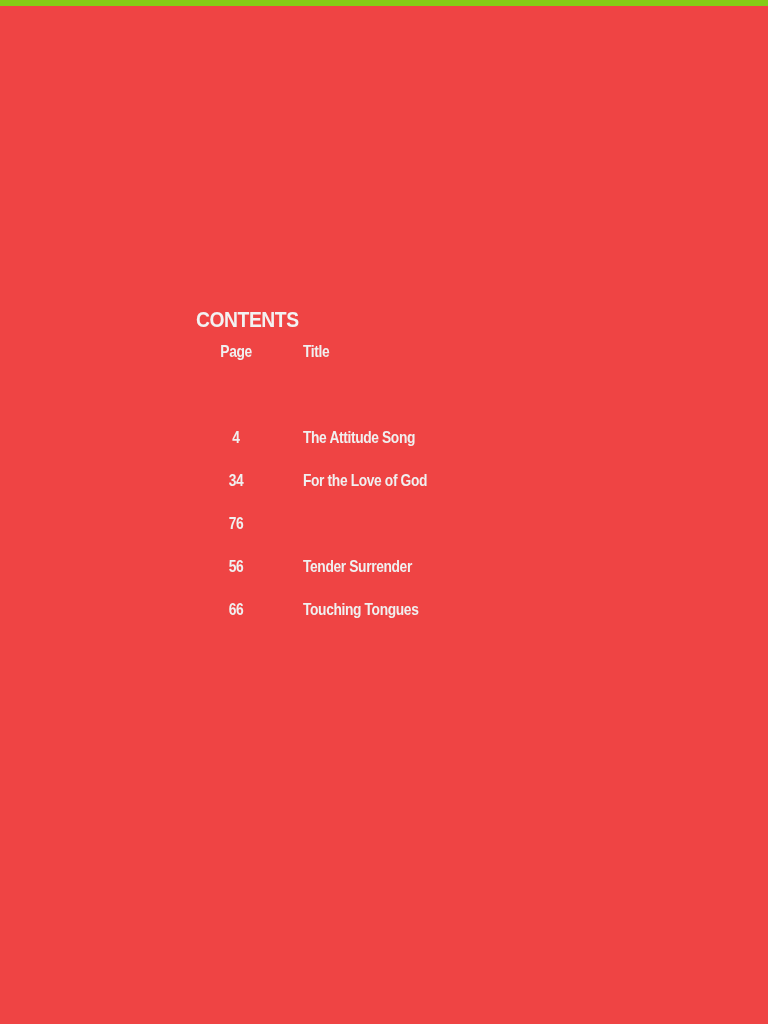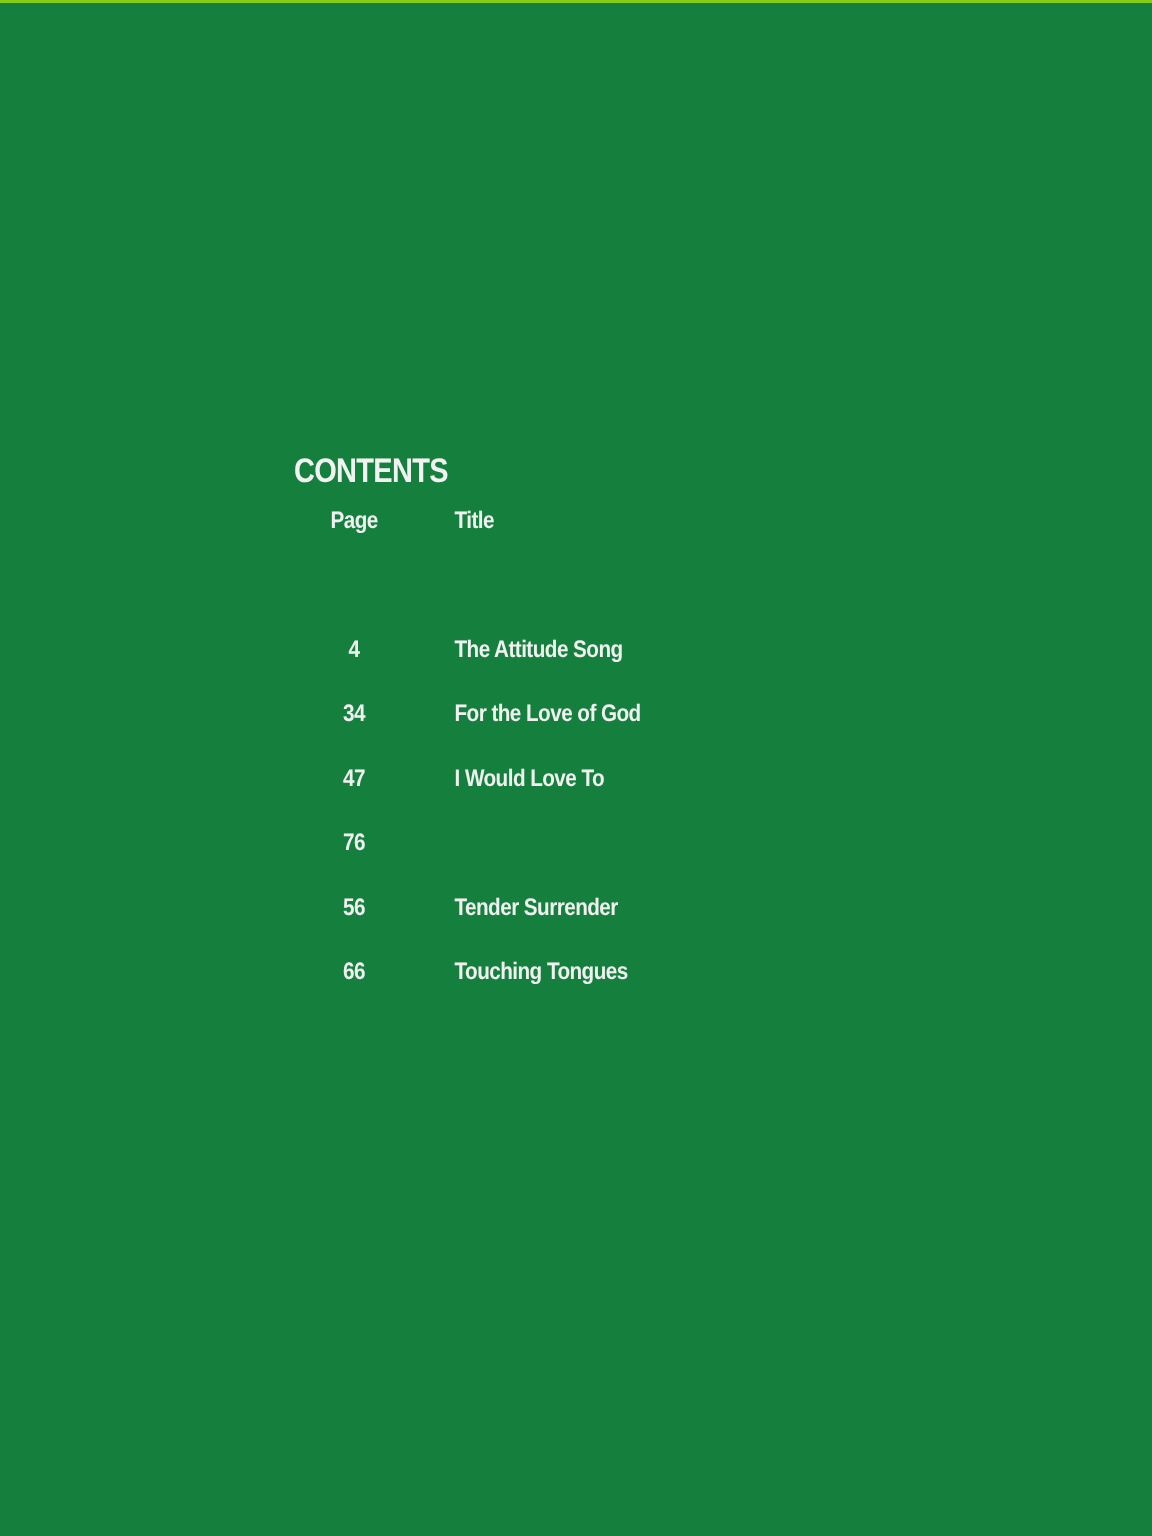--- a/index.html
+++ b/index.html
@@ -12,22 +12,22 @@
     position: relative;
     background: #393939;
     overflow: hidden;
     font-family: "Liberation Sans", sans-serif;
     color: #f0f0f0;
     -webkit-font-smoothing: antialiased;
   }
   .page {
     position: absolute;
     inset: 0;
-    background: #15803d;
-    border-top: 2px solid #84cc16;
+    background: #ef4444;
+    border-top: 6px solid #84cc16;
   }
   .toc {
     position: absolute;
     left: 196px;
     top: 300px;
   }
   .toc-heading {
     font-size: 21px;
     font-weight: bold;
     letter-spacing: -0.5px;
@@ -110,28 +110,20 @@
         <div class="toc-row">
         <div class="col-page">
           <span class="cell-text">34</span>
         </div>
         <div class="col-title">
           <span class="cell-text">For the Love of God</span>
         </div>
       </div>
         <div class="toc-row">
         <div class="col-page">
-          <span class="cell-text">47</span>
-        </div>
-        <div class="col-title">
-          <span class="cell-text">I Would Love To</span>
-        </div>
-      </div>
-        <div class="toc-row">
-        <div class="col-page">
           <span class="cell-text">76</span>
         </div>
       </div>
         <div class="toc-row">
         <div class="col-page">
           <span class="cell-text">56</span>
         </div>
         <div class="col-title">
           <span class="cell-text">Tender Surrender</span>
         </div>

